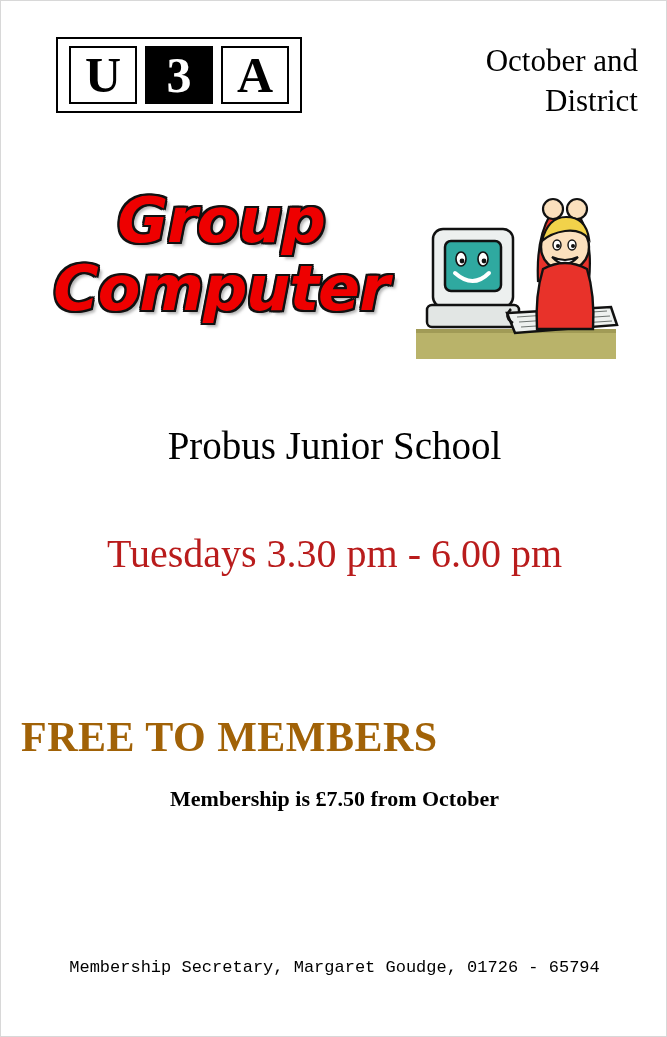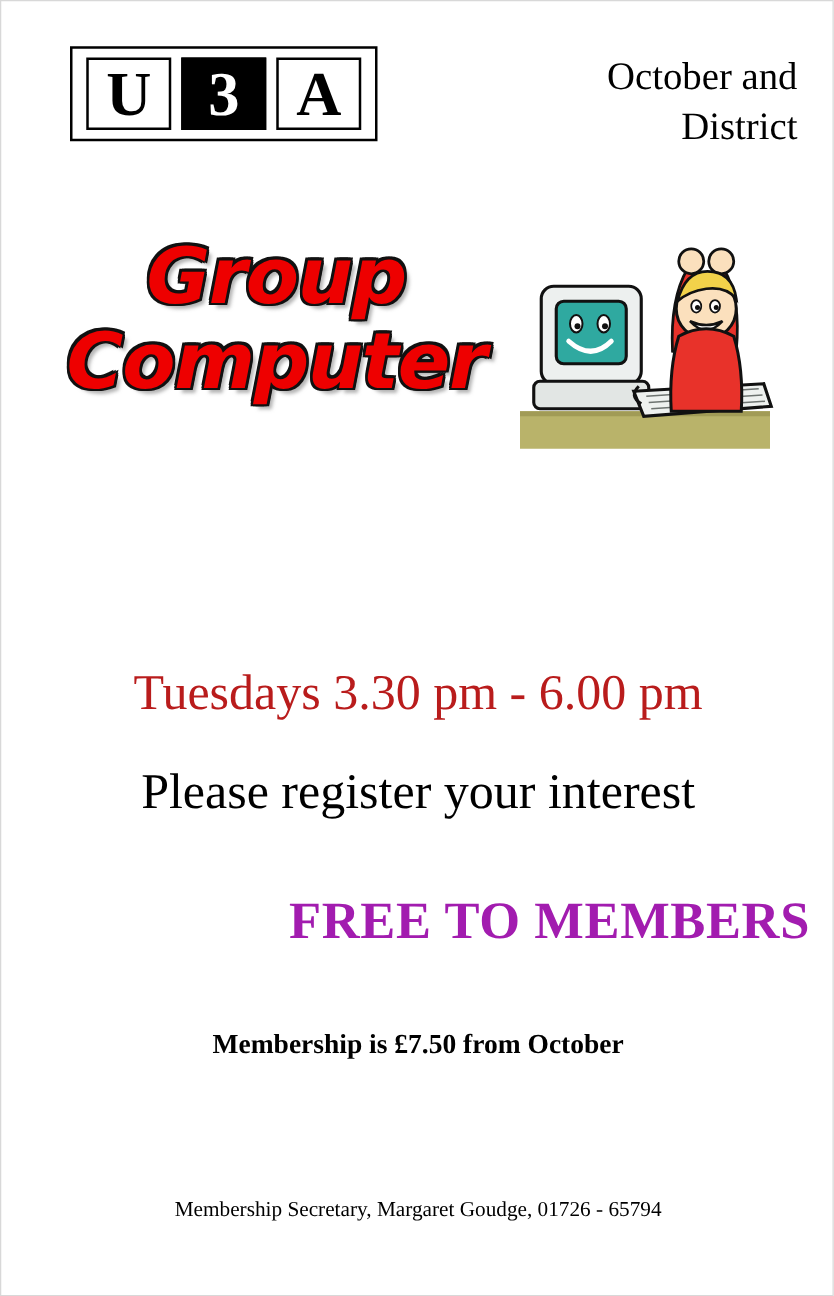--- a/index.html
+++ b/index.html
@@ -157,57 +157,56 @@
     text-align: center;
     font-family: "Liberation Serif", serif;
     font-size: 40px;
     color: #000000;
   }
   .free {
     position: absolute;
     left: 0;
     top: 698px;
     width: 627px;
-    text-align: right;
+    text-align: left;
     font-family: "Liberation Serif", serif;
     font-weight: bold;
     font-size: 42px;
-    color: #a21caf;
+    color: #a16207;
     letter-spacing: 0.5px;
   }
   .membership1 {
     position: absolute;
     left: 0;
     top: 771px;
     width: 627px;
     text-align: center;
     font-family: "Liberation Serif", serif;
     font-weight: bold;
     font-size: 22px;
     color: #000000;
-    margin-top: 36px;
   }
   .membership2 {
     position: absolute;
     left: 0;
     top: 818px;
     width: 627px;
     text-align: center;
     font-family: "Liberation Serif", serif;
     font-weight: bold;
     font-size: 22px;
     color: #000000;
   }
   .footer-contact {
     position: absolute;
     left: 0;
     top: 943px;
     width: 627px;
     text-align: center;
-    font-family: Liberation Serif, serif;
+    font-family: Liberation Mono, monospace;
     font-size: 17px;
     color: #000000;
   }
 </style>
 </head>
 <body>
 
 <div class="poster">
   <div class="inner-frame">
 
@@ -272,20 +271,20 @@
         <ellipse cx="146" cy="64" rx="4" ry="5" fill="#ffffff" stroke="#111" stroke-width="1.4"></ellipse>
         <ellipse cx="161" cy="64" rx="4" ry="5" fill="#ffffff" stroke="#111" stroke-width="1.4"></ellipse>
         <circle cx="147" cy="65" r="2" fill="#111"></circle>
         <circle cx="162" cy="65" r="2" fill="#111"></circle>
         <path d="M141 76 q13 14 26 0 q-13 6 -26 0 z" fill="#ffffff" stroke="#111" stroke-width="2"></path>
 
         <path d="M132 88 q22 -12 44 0 q8 26 6 60 l-56 0 q-2 -34 6 -60 z" fill="#e8322a" stroke="#111" stroke-width="2.4"></path>
       </svg>
     </div>
 
+    <div class="venue">Probus Junior School</div>
     <div class="times">Tuesdays 3.30 pm - 6.00 pm</div>
-    <div class="register">Please register your interest</div>
     <div class="free">FREE TO MEMBERS</div>
     <div class="membership1">Membership is £7.50 from October</div>
     <div class="footer-contact">Membership Secretary, Margaret Goudge, 01726 - 65794</div>
 
   </div>
 </div>
 
 </body></html>

